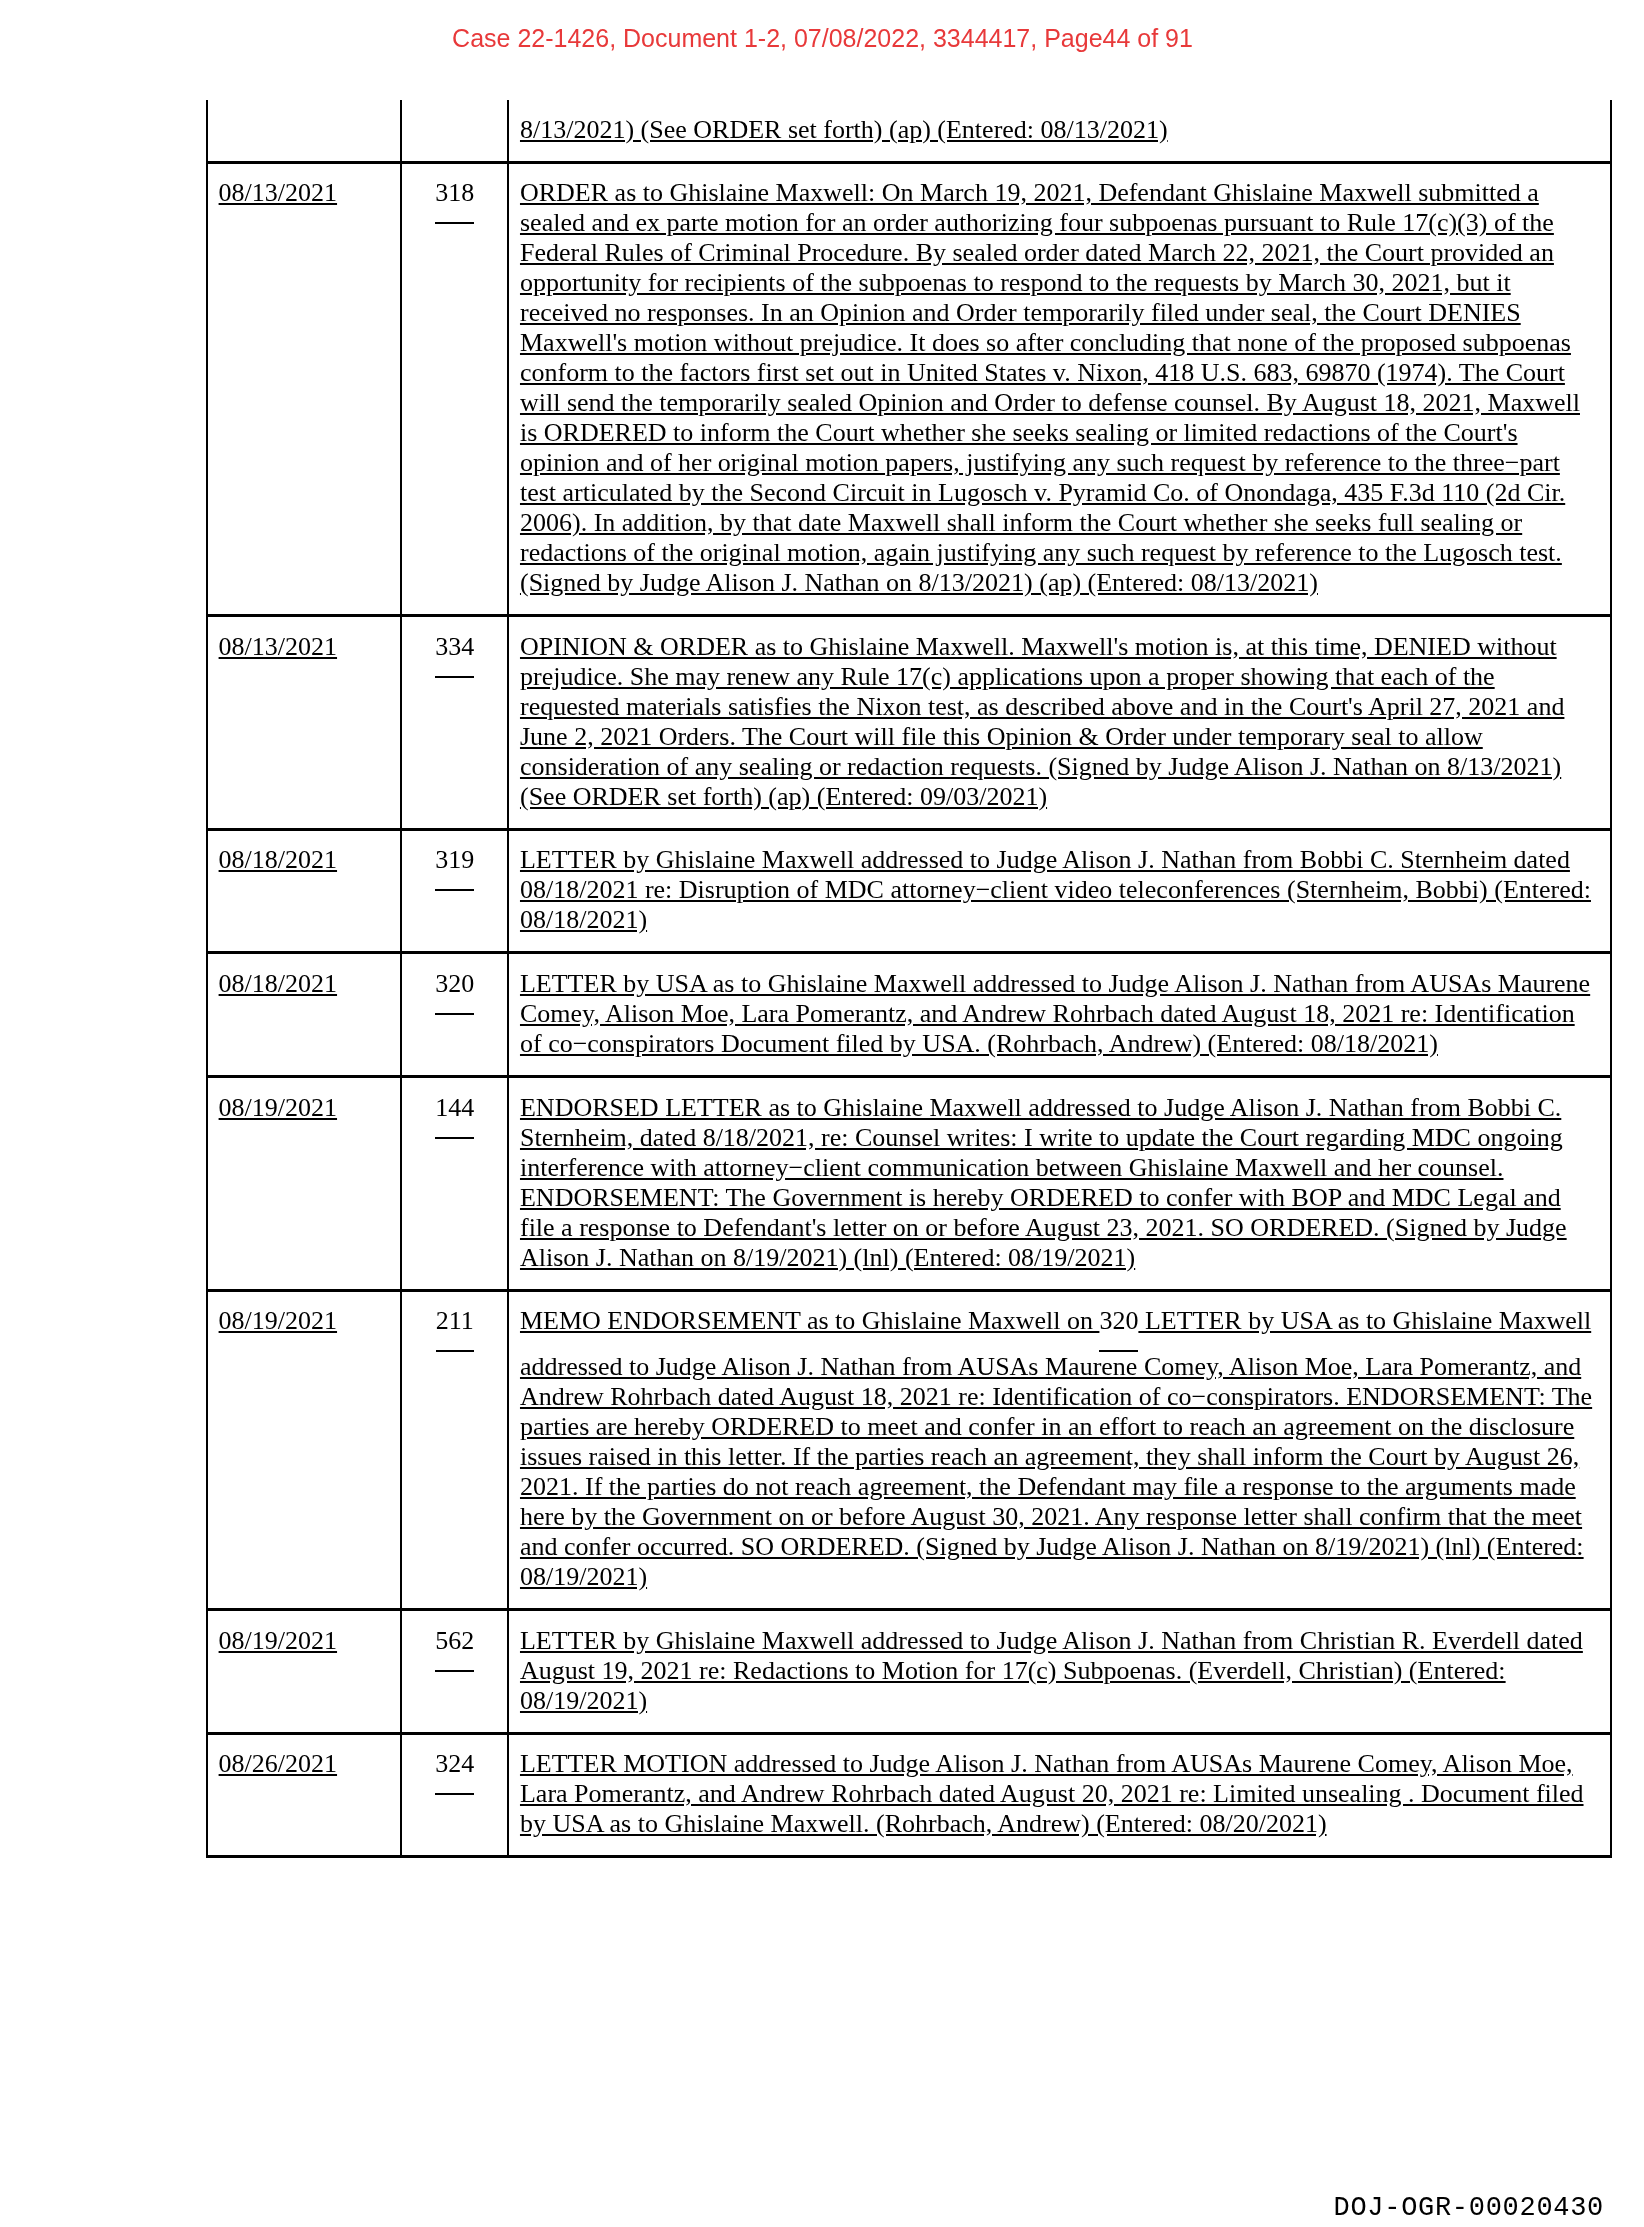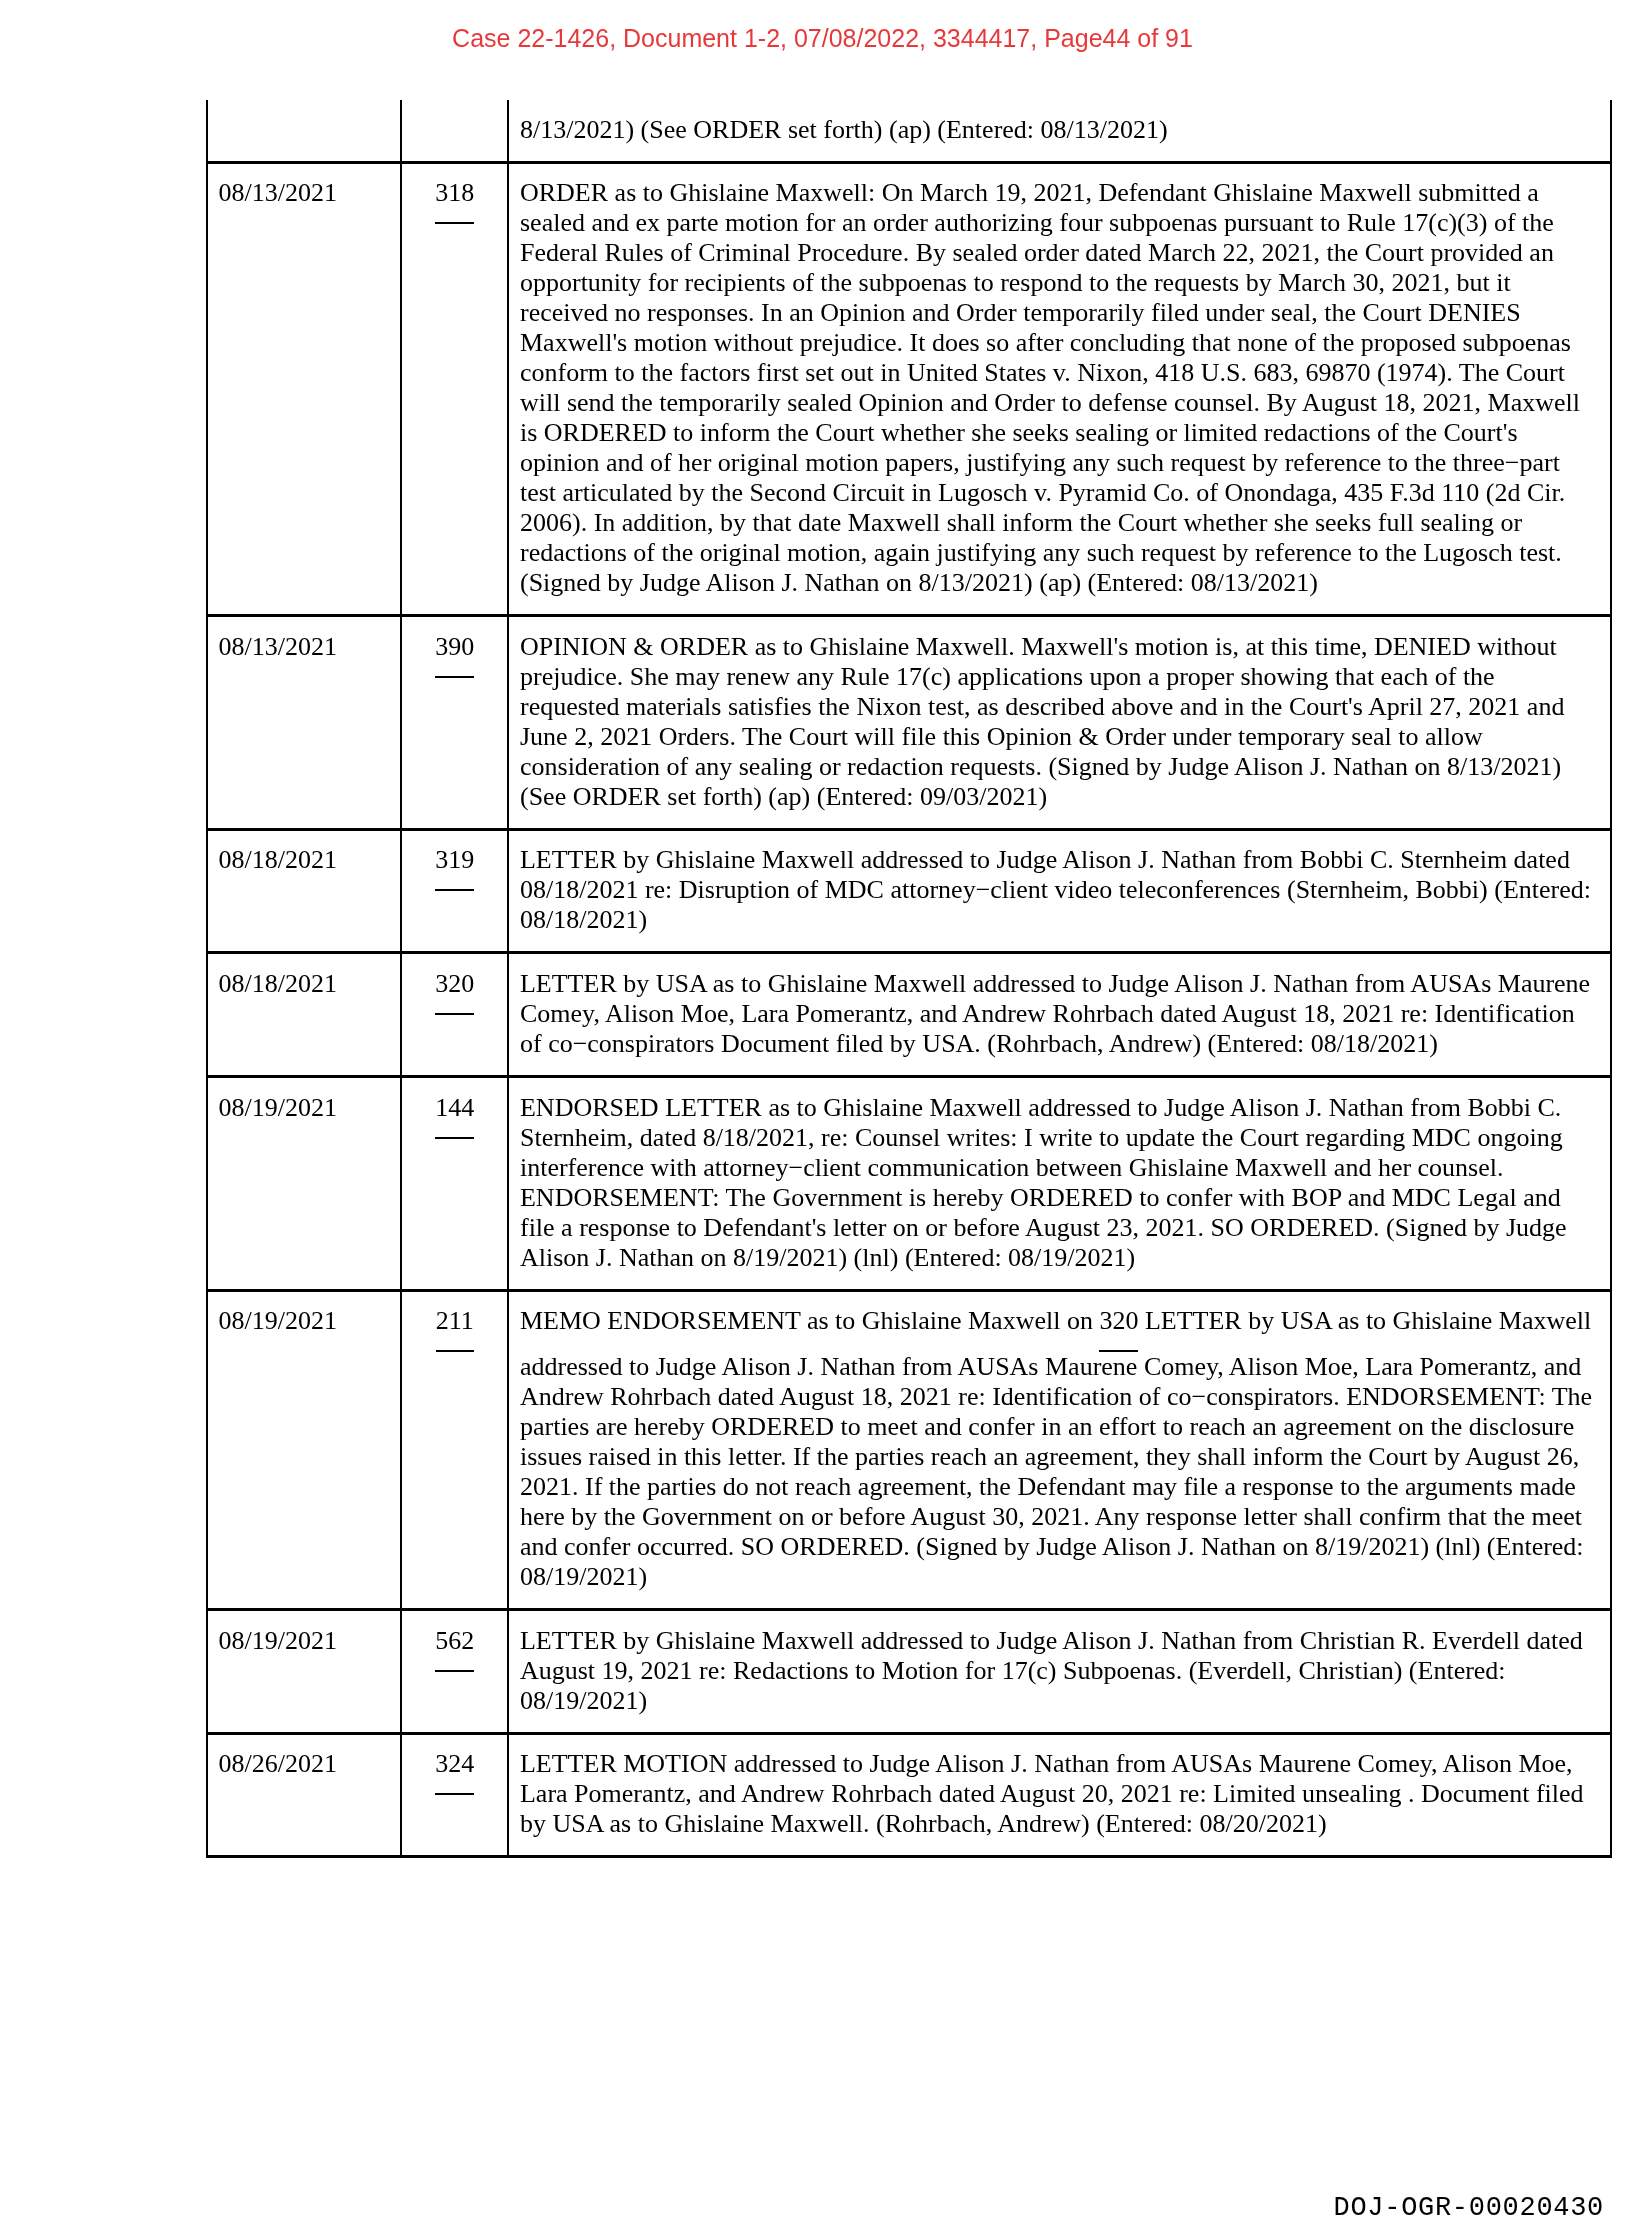--- a/index.html
+++ b/index.html
@@ -24,20 +24,21 @@
     color: var(--stamp-red, #e8393a);
     white-space: nowrap;
   }
   #docket {
     position: absolute;
     left: 206px;
     top: 100px;
     width: 1334px;
     border-collapse: collapse;
     table-layout: fixed;
+    text-decoration: underline;
   }
   #docket td {
     border: 2.7px solid #000000;
     border-bottom-width: 3.3px;
     border-top-width: 3.3px;
     vertical-align: top;
     font-size: 26px;
     line-height: 30px;
     padding: 14.6px 10.6px 16px 10.6px;
   }
@@ -79,21 +80,21 @@
         <td class="c-num"></td>
         <td class="c-desc">8/13/2021) (See ORDER set forth) (ap) (Entered: 08/13/2021)</td>
       </tr>
       <tr>
         <td class="c-date">08/13/2021</td>
         <td class="c-num"><span class="doclink">318</span></td>
         <td class="c-desc">ORDER as to Ghislaine Maxwell: On March 19, 2021, Defendant Ghislaine Maxwell submitted a sealed and ex parte motion for an order authorizing four subpoenas pursuant to Rule 17(c)(3) of the Federal Rules of Criminal Procedure. By sealed order dated March 22, 2021, the Court provided an opportunity for recipients of the subpoenas to respond to the requests by March 30, 2021, but it received no responses. In an Opinion and Order temporarily filed under seal, the Court DENIES Maxwell's motion without prejudice. It does so after concluding that none of the proposed subpoenas conform to the factors first set out in United States v. Nixon, 418 U.S. 683, 69870 (1974). The Court will send the temporarily sealed Opinion and Order to defense counsel. By August 18, 2021, Maxwell is ORDERED to inform the Court whether she seeks sealing or limited redactions of the Court's opinion and of her original motion papers, justifying any such request by reference to the three−part test articulated by the Second Circuit in Lugosch v. Pyramid Co. of Onondaga, 435 F.3d 110 (2d Cir. 2006). In addition, by that date Maxwell shall inform the Court whether she seeks full sealing or redactions of the original motion, again justifying any such request by reference to the Lugosch test. (Signed by Judge Alison J. Nathan on 8/13/2021) (ap) (Entered: 08/13/2021)</td>
       </tr>
       <tr>
         <td class="c-date">08/13/2021</td>
-        <td class="c-num"><span class="doclink">390</span></td>
+        <td class="c-num"><span class="doclink">334</span></td>
         <td class="c-desc">OPINION &amp; ORDER as to Ghislaine Maxwell. Maxwell's motion is, at this time, DENIED without prejudice. She may renew any Rule 17(c) applications upon a proper showing that each of the requested materials satisfies the Nixon test, as described above and in the Court's April 27, 2021 and June 2, 2021 Orders. The Court will file this Opinion &amp; Order under temporary seal to allow consideration of any sealing or redaction requests. (Signed by Judge Alison J. Nathan on 8/13/2021) (See ORDER set forth) (ap) (Entered: 09/03/2021)</td>
       </tr>
       <tr>
         <td class="c-date">08/18/2021</td>
         <td class="c-num"><span class="doclink">319</span></td>
         <td class="c-desc">LETTER by Ghislaine Maxwell addressed to Judge Alison J. Nathan from Bobbi C. Sternheim dated 08/18/2021 re: Disruption of MDC attorney−client video teleconferences (Sternheim, Bobbi) (Entered: 08/18/2021)</td>
       </tr>
       <tr>
         <td class="c-date">08/18/2021</td>
         <td class="c-num"><span class="doclink">320</span></td>

